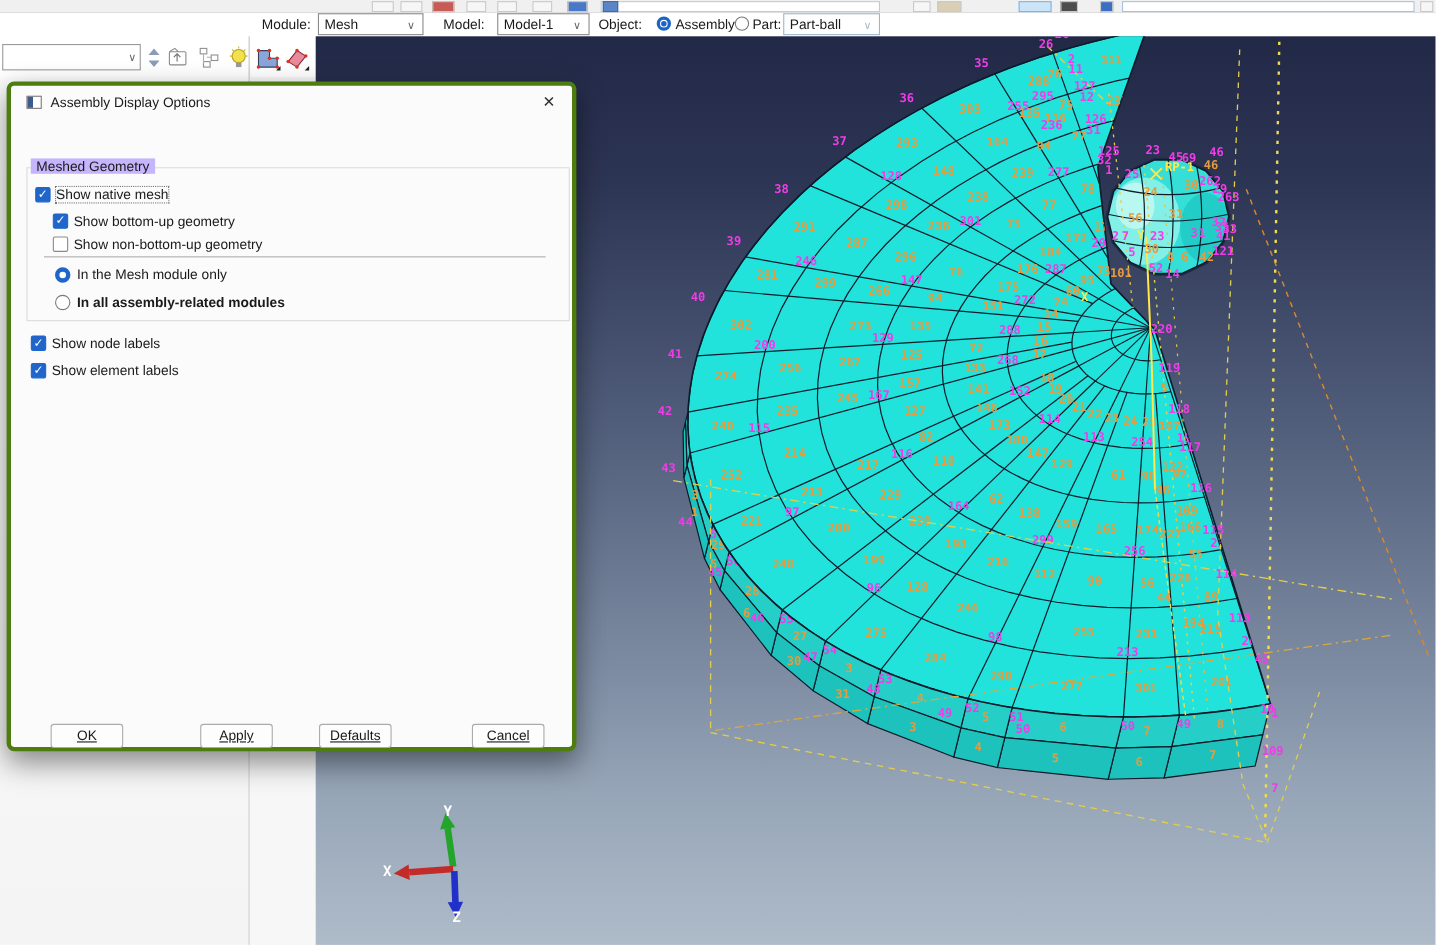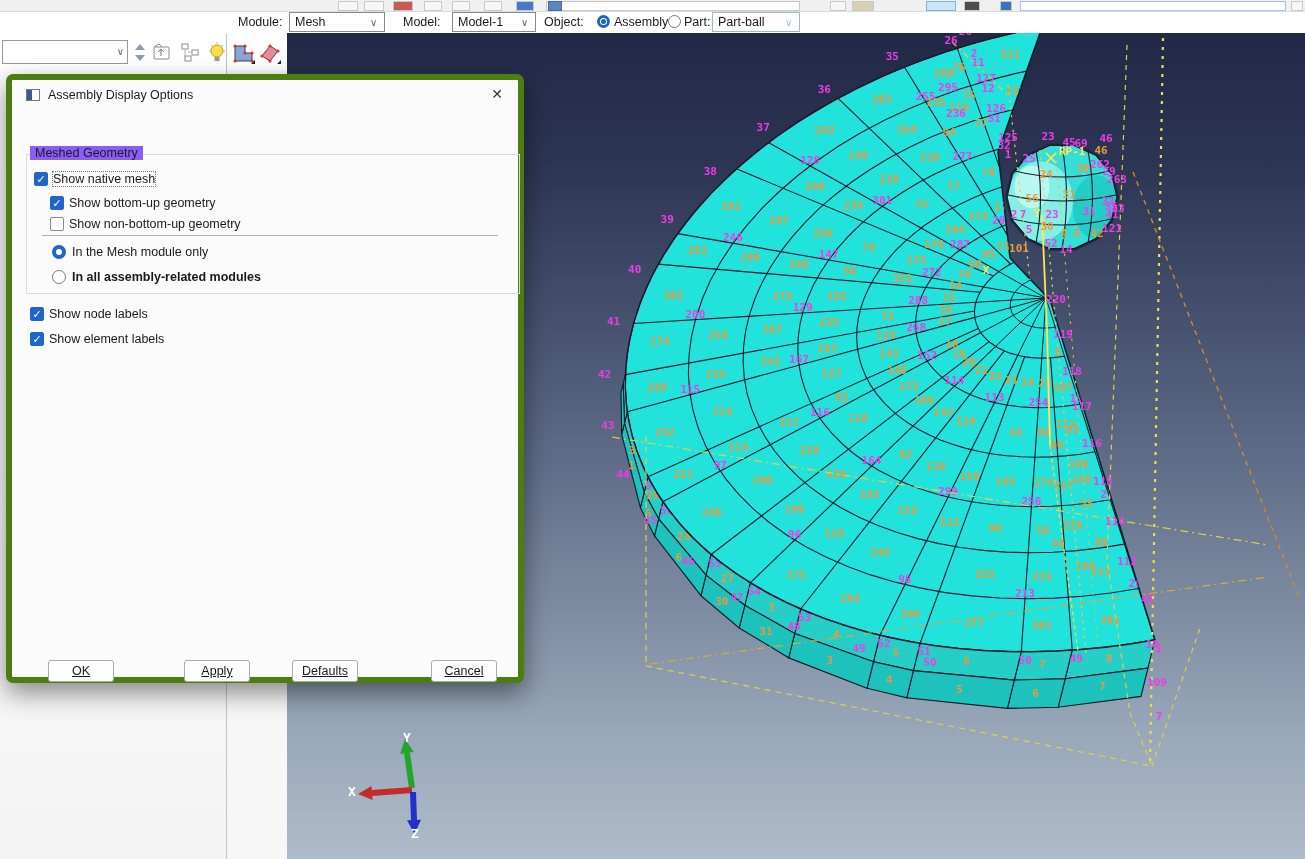--- a/index.html
+++ b/index.html
@@ -37,33 +37,33 @@
   .tb-icon { position:absolute; top:9px; }
 
   
   #canvas { position:absolute; left:287px; top:33px; width:1018px; height:826px;
     background:linear-gradient(180deg,#222947 0%,#2d3554 16%,#44506e 34%,#5f6d88 52%,#7e8ca3 70%,#99a8b9 85%,#aebbc9 100%); }
   #vp { position:absolute; left:0; top:0; width:1018px; height:826px; }
   text.mlab { font-family:"DejaVu Sans Mono", monospace; font-weight:bold; font-size:11px; }
 
   
   #dialog { position:absolute; left:6px; top:74px; width:518px; height:609px; background:#fbfbfb;
-    border:6px solid #4d7c0f; border-radius:7px; box-shadow:0 10px 26px rgba(0,0,0,.45); }
+    border:4px solid #4d7c0f; border-radius:7px; box-shadow:0 10px 26px rgba(0,0,0,.45); }
   #dlg-titlebar { position:absolute; left:0; top:0; width:100%; height:30px; }
   #dlg-icon { position:absolute; left:14px; top:9px; width:14px; height:12px; border:1px solid #7a7a7a; background:#fff; }
   #dlg-icon::before { content:""; position:absolute; left:0; top:0; width:5px; height:10px; background:#3c5a8c; }
   #dlg-title { position:absolute; left:36px; top:8px; }
   #dlg-close { position:absolute; right:12px; top:6px; width:18px; height:18px; text-align:center;
     font-size:14px; color:#333; cursor:pointer; }
   #tab-row { position:absolute; left:8px; top:40px; width:502px; height:23px; border-bottom:1px solid #c9c9c9; }
   .tab { position:relative; display:inline-block; padding:3px 10px 4px 10px; margin-right:1px;
     background:#f1f1f1; border:1px solid #d5d5d5; border-bottom:none; top:1px; }
   .tab.active { background:#fbfbfb; border-color:#c9c9c9; top:-2px; padding-bottom:7px; z-index:2; }
   #group-box { position:absolute; left:14px; top:74px; width:494px; height:140px; border:1px solid #dcdcdc; }
-  #group-title { position:absolute; left:18px; top:66px; background:#8b5cf6; padding:0 5px; }
+  #group-title { position:absolute; left:18px; top:66px; background:#c4b5fd; padding:0 5px; }
   .cb { position:absolute; width:14px; height:14px; border:1px solid #8a8a8a; background:#fff;
     border-radius:2px; text-align:center; line-height:13px; font-size:11px; color:#fff; }
   .cb.on { background:#2065c9; border-color:#2065c9; }
   .cb-label { position:absolute; }
   .cb-label.focus { outline:1px dotted #777; }
   .sep { position:absolute; left:30px; top:155px; width:456px; height:1px; background:#adadad; }
   .rb { position:absolute; width:14px; height:14px; border-radius:50%; border:1px solid #7a7a7a; background:#fff; }
   .rb.sel { border:4px solid #2065c9; }
   .btn { position:absolute; top:580px; width:66px; height:22px; background:#fdfdfd;
     border:1px solid #ababab; border-radius:3px; text-align:center; line-height:20px;text-decoration:underline; }

